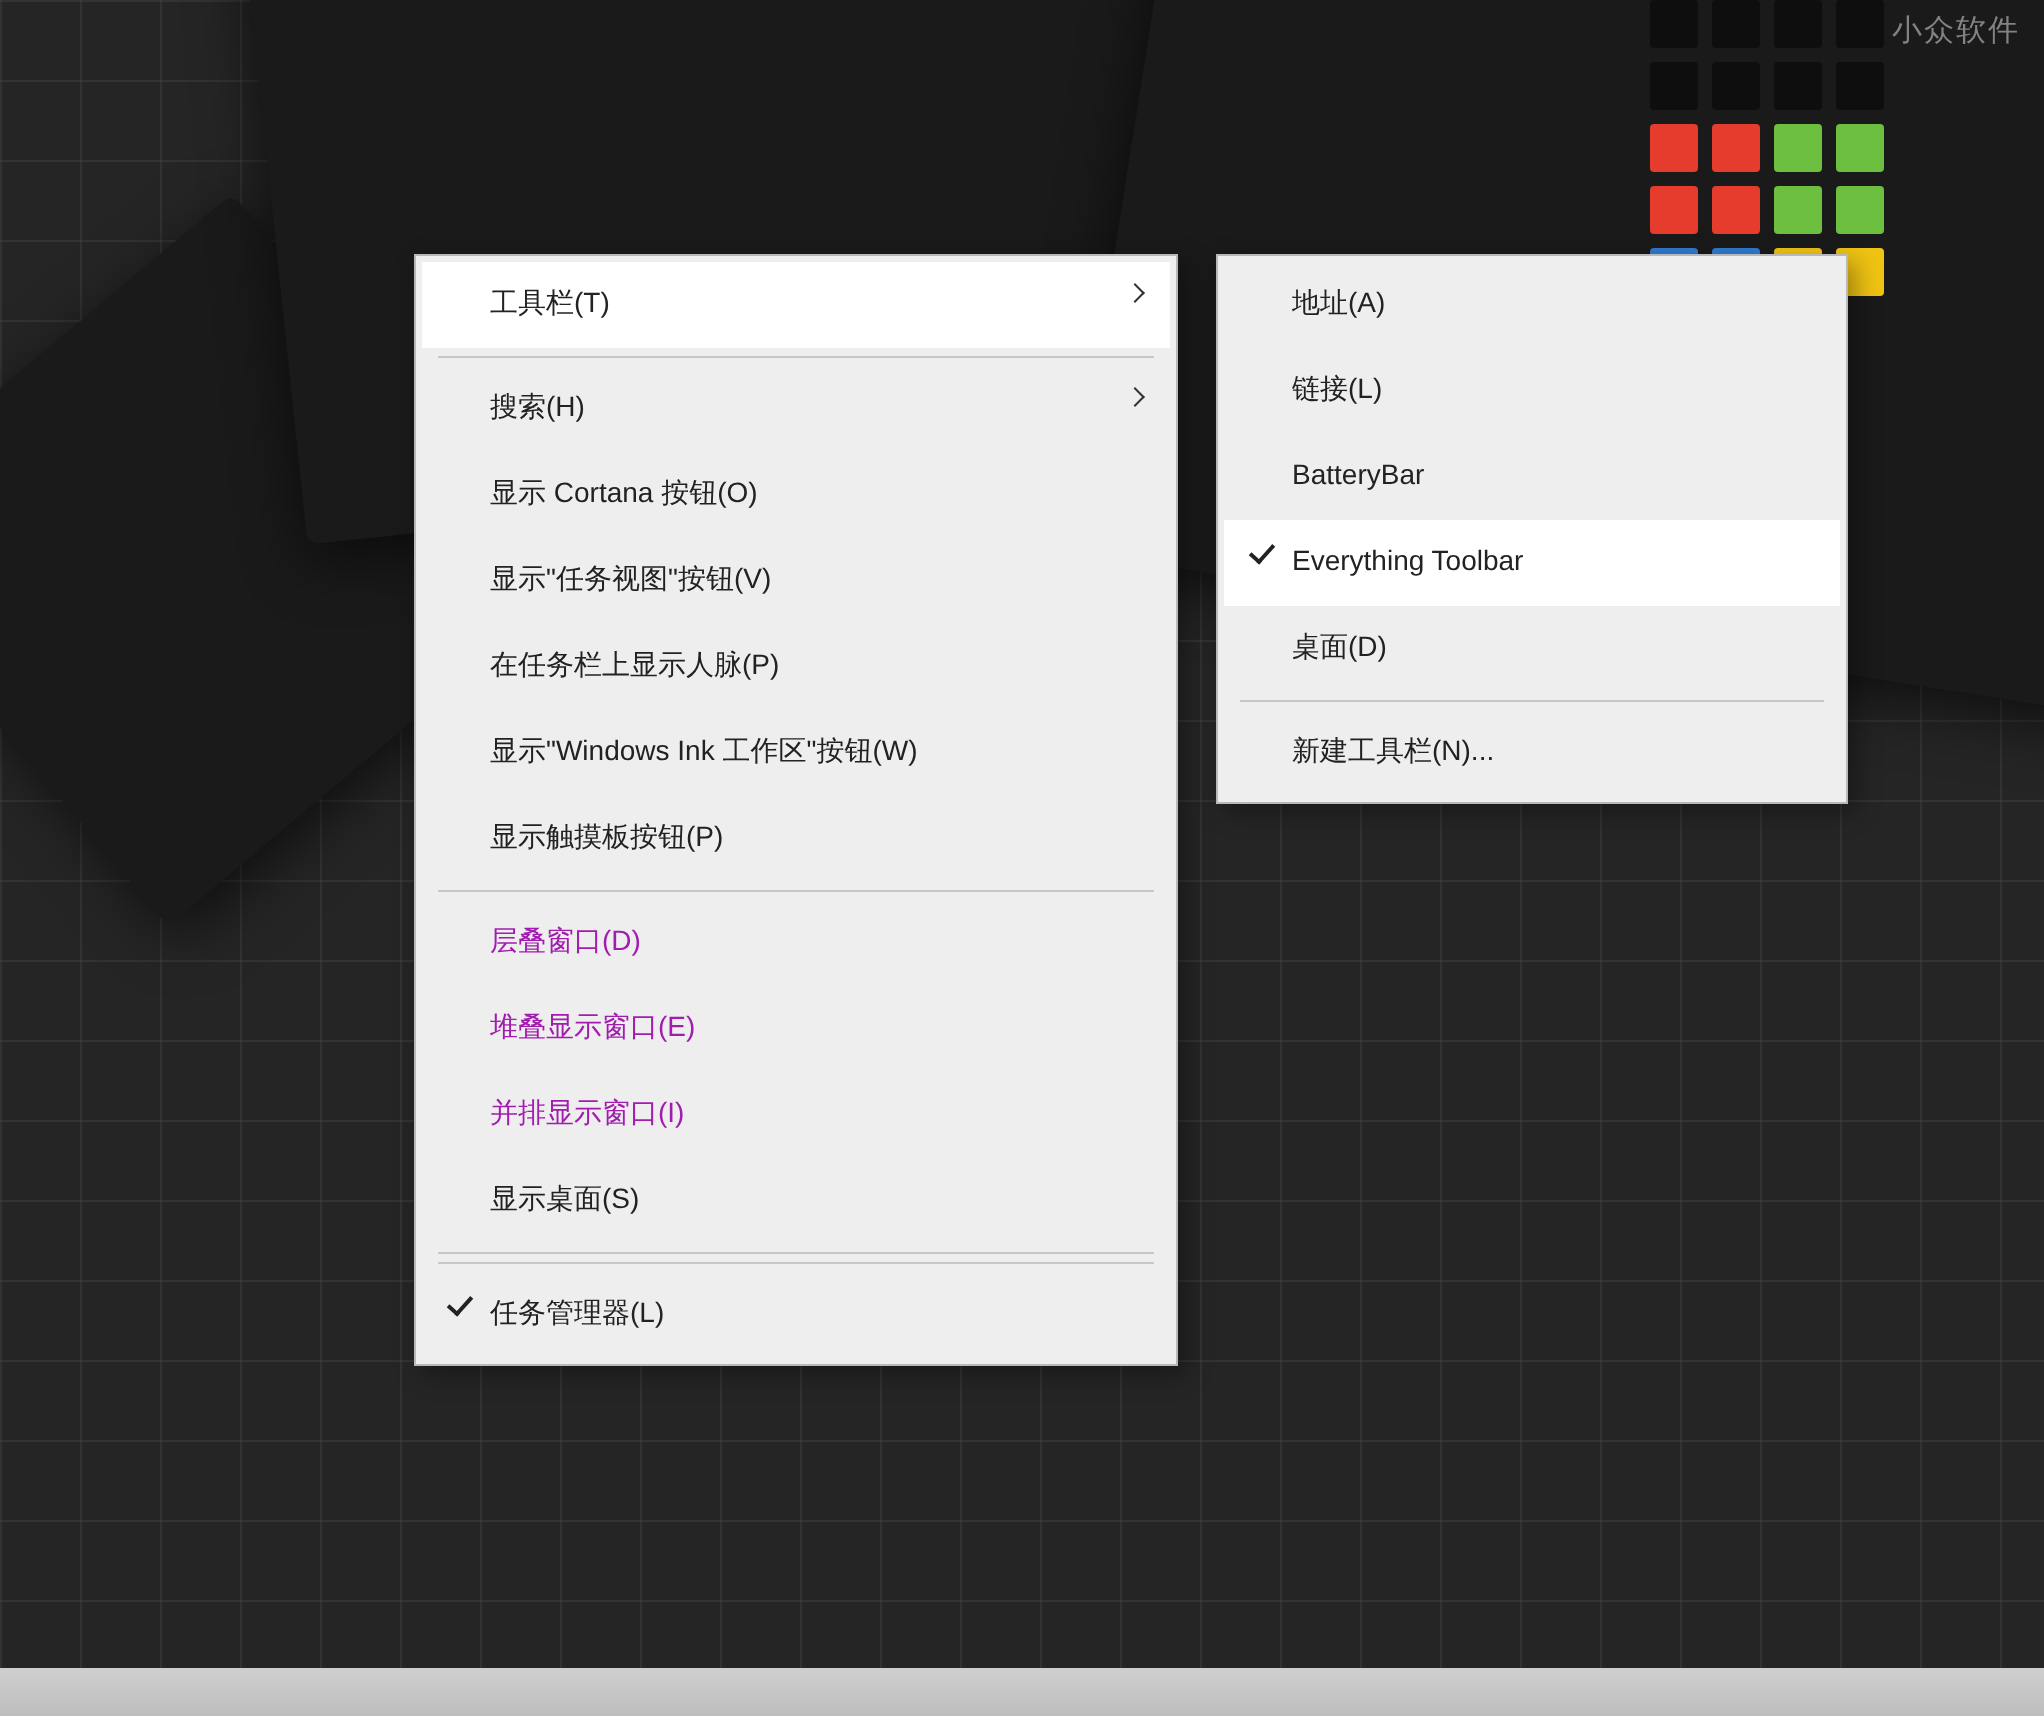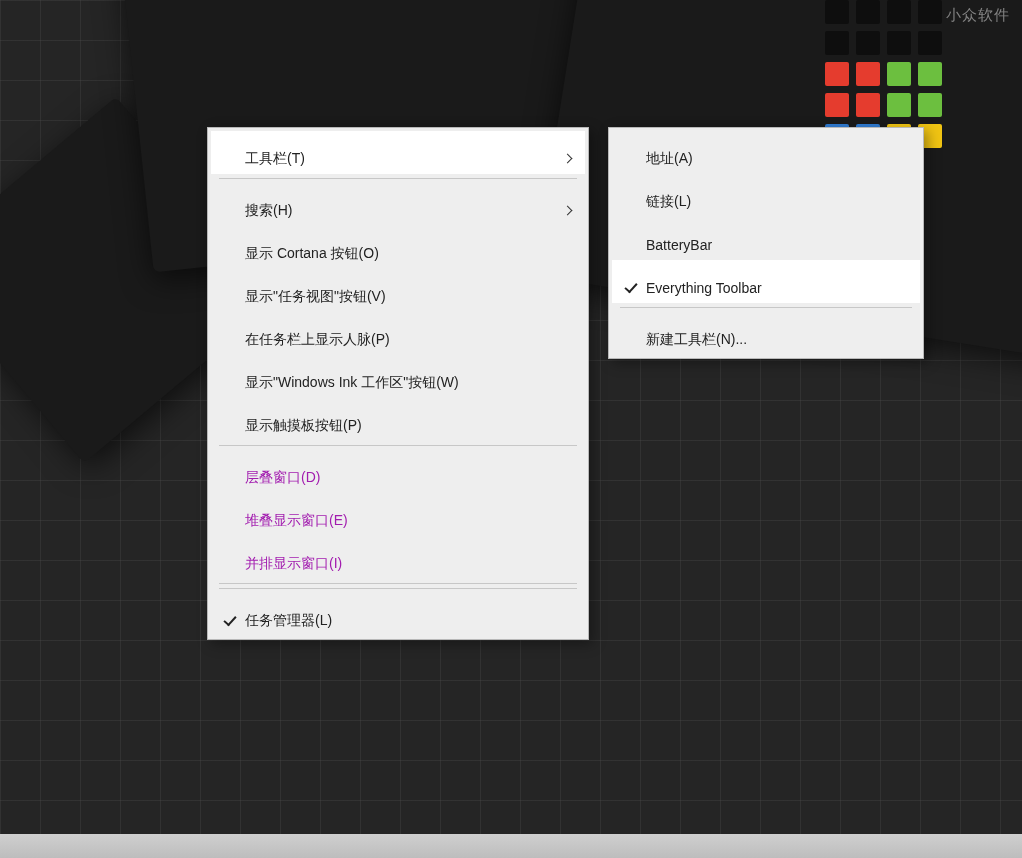--- a/index.html
+++ b/index.html
@@ -82,21 +82,21 @@
       border: 1px solid #b8b8b8;
       box-shadow: 4px 4px 12px rgba(0,0,0,0.35);
       padding: 3px 3px;
     }
     
     .main-menu { left: 207px; top: 127px; width: 382px; }
     .sub-menu  { left: 608px; top: 127px; width: 316px; }
     
     .menu-item {
       display: flex;
-      align-items: center;
+      align-items: flex-start;
       height: 43px;
       padding: 12px 10px 0 6px;
       color: #222;
       cursor: default;
       position: relative;
     }
     .menu-item.highlight { background: #ffffff; }
     .menu-item.disabled { color: #a21caf; }
     
     .mi-icon {
@@ -225,20 +225,24 @@
     <span class="mi-label">层叠窗口(D)</span>
   </div>
   <div class="menu-item disabled">
     <span class="mi-icon"></span>
     <span class="mi-label">堆叠显示窗口(E)</span>
   </div>
   <div class="menu-item disabled">
     <span class="mi-icon"></span>
     <span class="mi-label">并排显示窗口(I)</span>
   </div>
+  <div class="menu-item">
+    <span class="mi-icon"></span>
+    <span class="mi-label">显示桌面(S)</span>
+  </div>
 
   <div class="menu-sep"></div>
 
 
   <div class="menu-sep"></div>
 
   <div class="menu-item">
     <span class="mi-icon">
         <span class="check"></span>
       </span>
@@ -260,20 +264,24 @@
   <div class="menu-item">
     <span class="mi-icon"></span>
     <span class="mi-label">BatteryBar</span>
   </div>
   <div class="menu-item highlight">
     <span class="mi-icon">
         <span class="check"></span>
       </span>
     <span class="mi-label">Everything Toolbar</span>
   </div>
+  <div class="menu-item">
+    <span class="mi-icon"></span>
+    <span class="mi-label">桌面(D)</span>
+  </div>
 
   <div class="menu-sep"></div>
 
   <div class="menu-item">
     <span class="mi-icon"></span>
     <span class="mi-label">新建工具栏(N)...</span>
   </div>
 </div>
 
 <div class="taskbar"></div>

